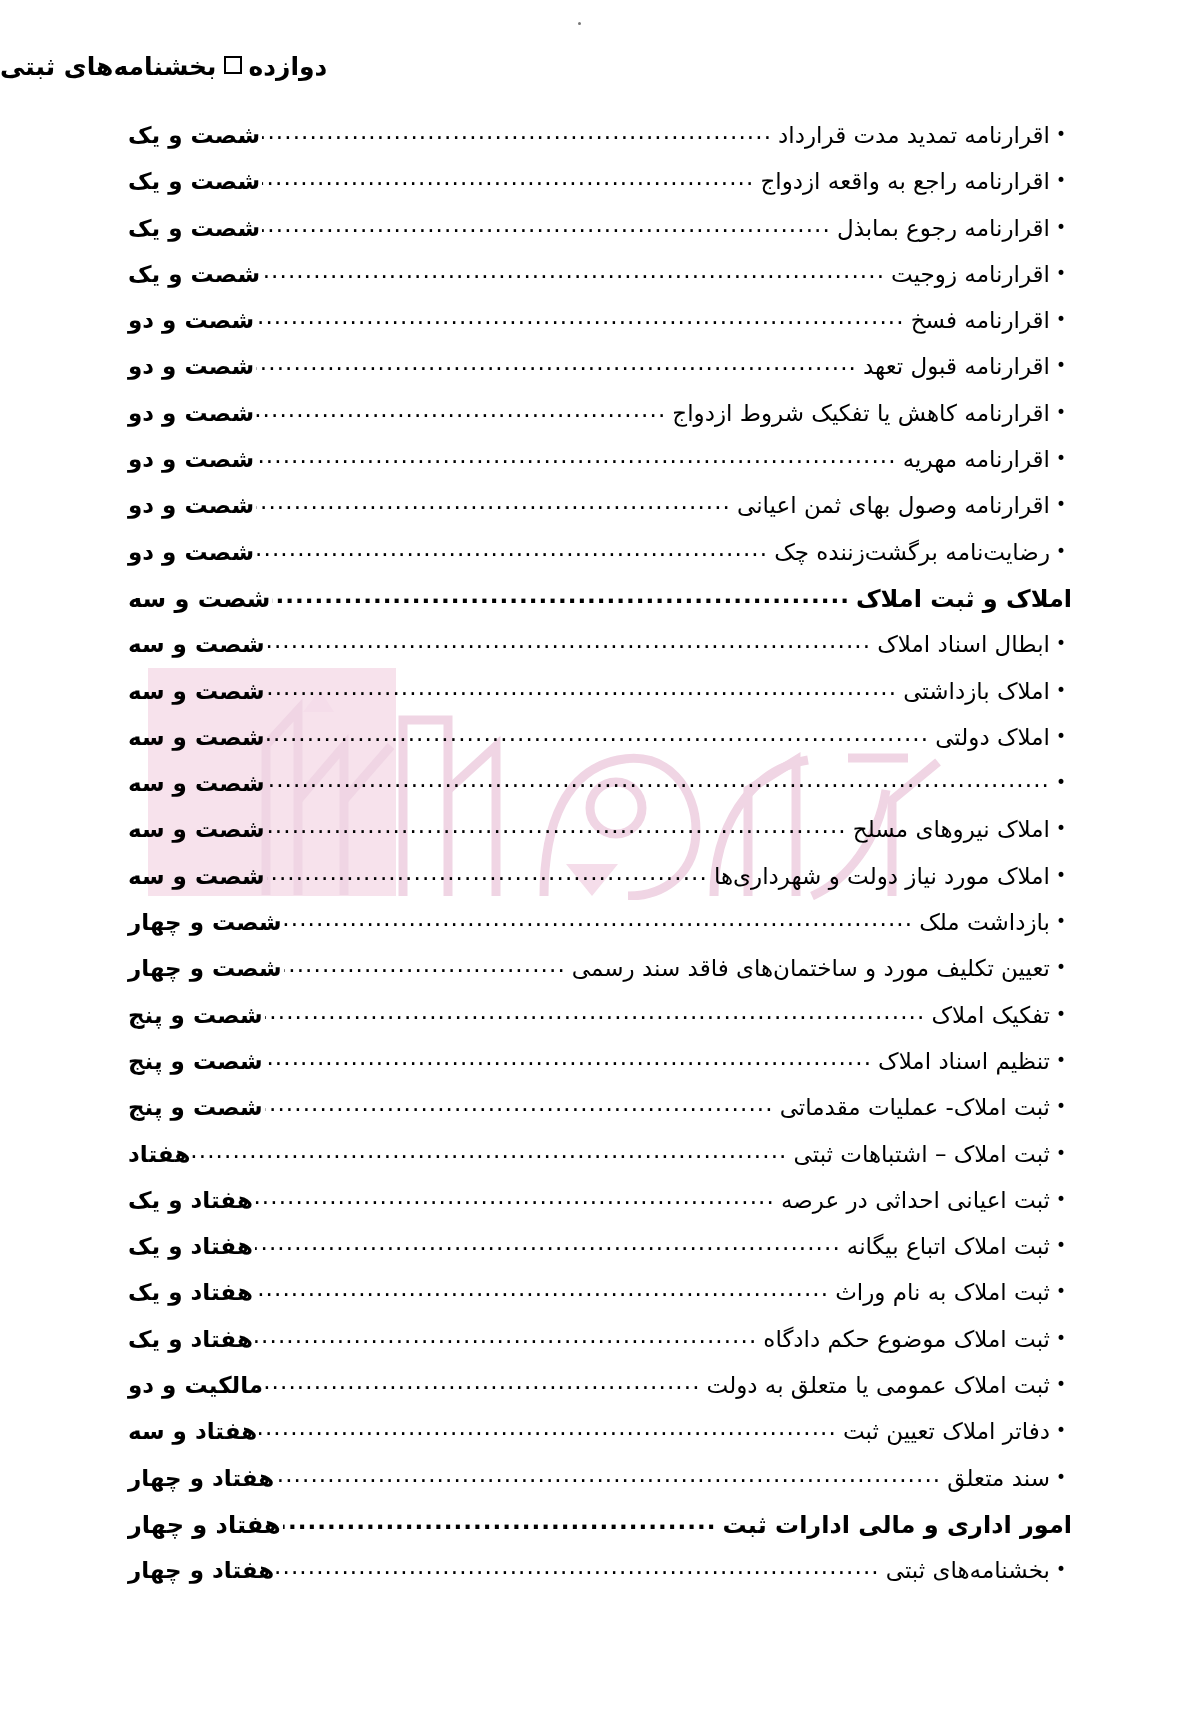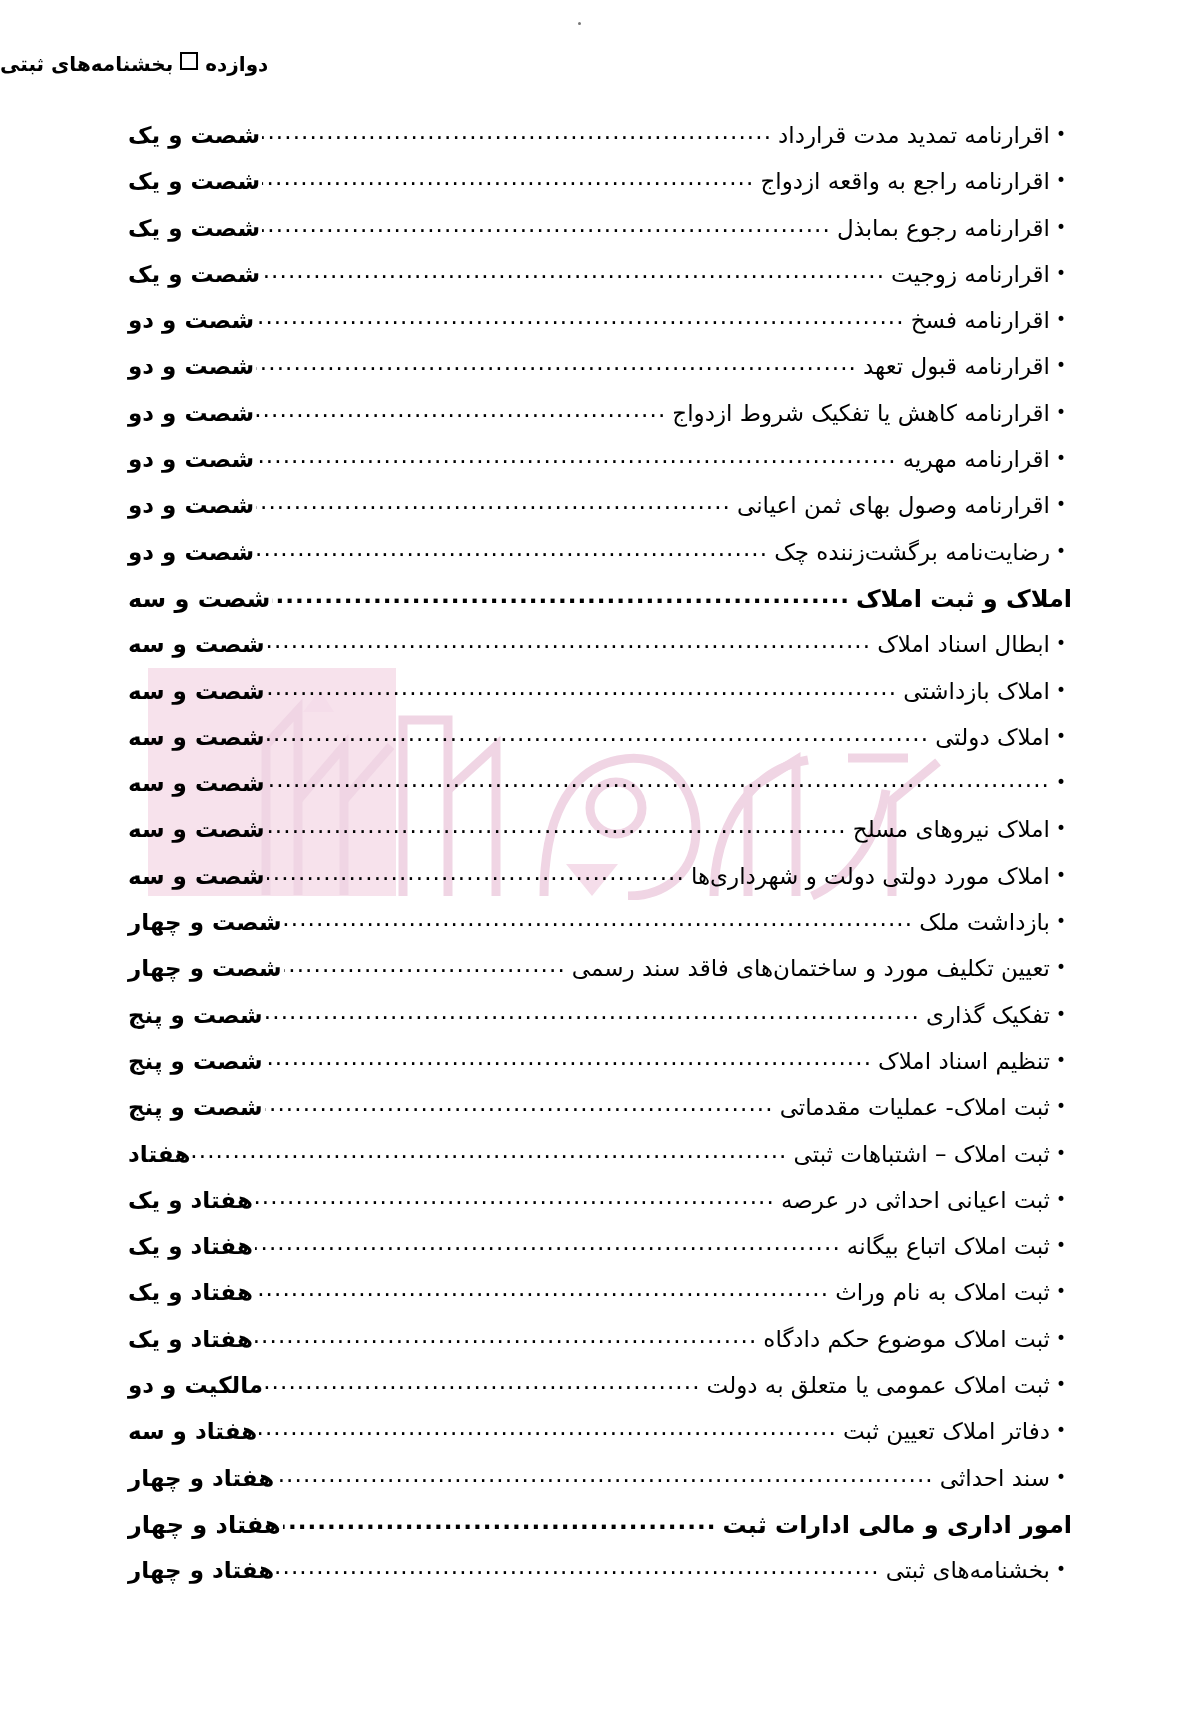--- a/index.html
+++ b/index.html
@@ -52,21 +52,21 @@
     position: absolute;
     top: 52px;
     left: 0;
     right: 60px;
     text-align: left;
     direction: rtl;
     z-index: 3;
   }
   .page-header .hdr-inner {
     display: inline-block;
-    font-size: 20px;
+    font-size: 25px;
     font-weight: bold;
     letter-spacing: 0px;
     white-space: nowrap;
   }
   .hdr-sep {
     display: inline-block;
     width: 14px;
     height: 14px;
     border: 2px solid #000;
     margin: 0 7px;
@@ -280,39 +280,39 @@
       <span class="pagenum">شصت و سه</span>
     </div>
     <div class="row">
       <span class="bullet">•</span>
       <span class="title">املاک نیروهای مسلح</span>
       <span class="leader"></span>
       <span class="pagenum">شصت و سه</span>
     </div>
     <div class="row">
       <span class="bullet">•</span>
-      <span class="title">املاک مورد دولتی دولت و شهرداری‌ها</span>
+      <span class="title">املاک مورد نیاز دولت و شهرداری‌ها</span>
       <span class="leader"></span>
       <span class="pagenum">شصت و سه</span>
     </div>
     <div class="row">
       <span class="bullet">•</span>
       <span class="title">بازداشت ملک</span>
       <span class="leader"></span>
       <span class="pagenum">شصت و چهار</span>
     </div>
     <div class="row">
       <span class="bullet">•</span>
       <span class="title">تعیین تکلیف مورد و ساختمان‌های فاقد سند رسمی</span>
       <span class="leader"></span>
       <span class="pagenum">شصت و چهار</span>
     </div>
     <div class="row">
       <span class="bullet">•</span>
-      <span class="title">تفکیک گذاری</span>
+      <span class="title">تفکیک املاک</span>
       <span class="leader"></span>
       <span class="pagenum">شصت و پنج</span>
     </div>
     <div class="row">
       <span class="bullet">•</span>
       <span class="title">تنظیم اسناد املاک</span>
       <span class="leader"></span>
       <span class="pagenum">شصت و پنج</span>
     </div>
     <div class="row">
@@ -358,21 +358,21 @@
       <span class="pagenum">مالکیت و دو</span>
     </div>
     <div class="row">
       <span class="bullet">•</span>
       <span class="title">دفاتر املاک تعیین ثبت</span>
       <span class="leader"></span>
       <span class="pagenum">هفتاد و سه</span>
     </div>
     <div class="row">
       <span class="bullet">•</span>
-      <span class="title">سند احداثی</span>
+      <span class="title">سند متعلق</span>
       <span class="leader"></span>
       <span class="pagenum">هفتاد و چهار</span>
     </div>
 
     <div class="row heading">
 
       <span class="title">امور اداری و مالی ادارات ثبت</span>
       <span class="leader"></span>
       <span class="pagenum">هفتاد و چهار</span>
     </div>

